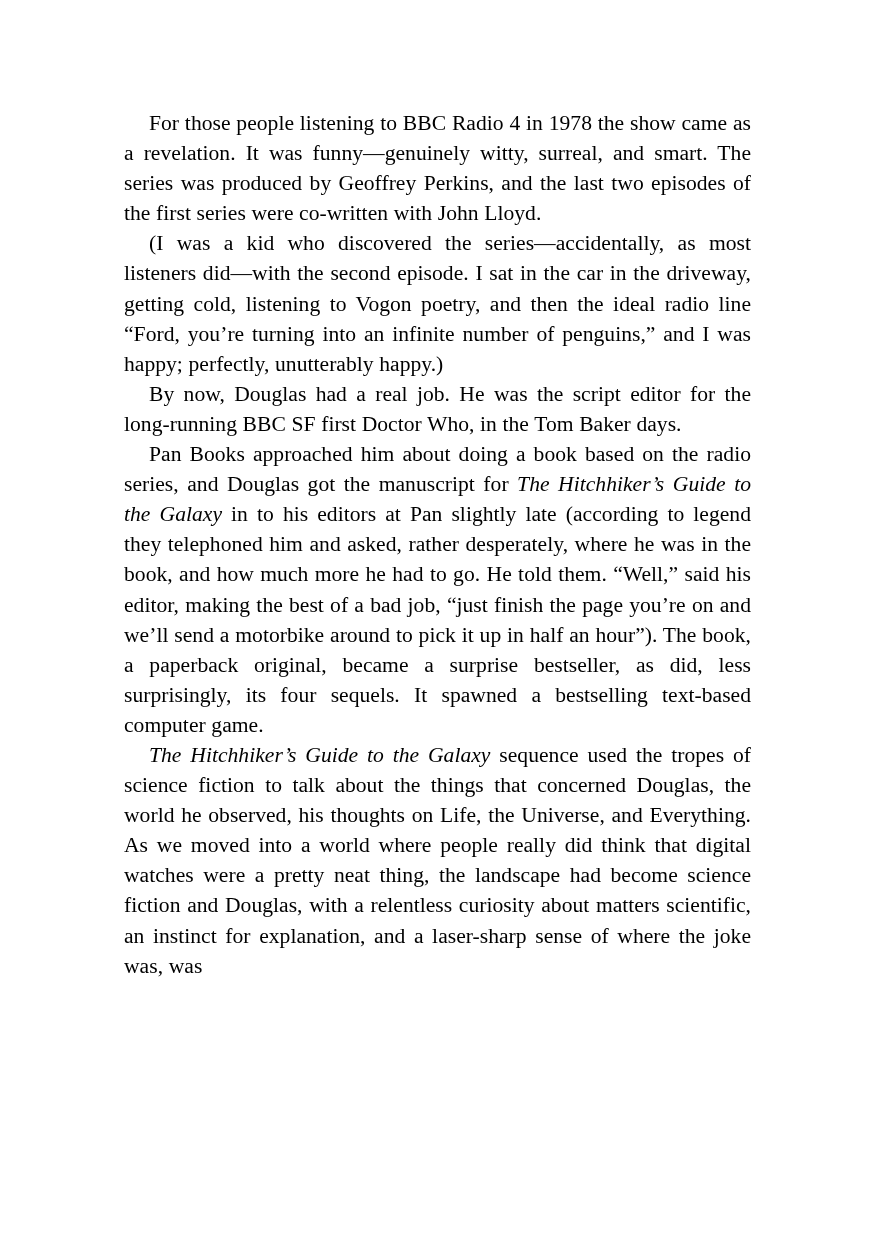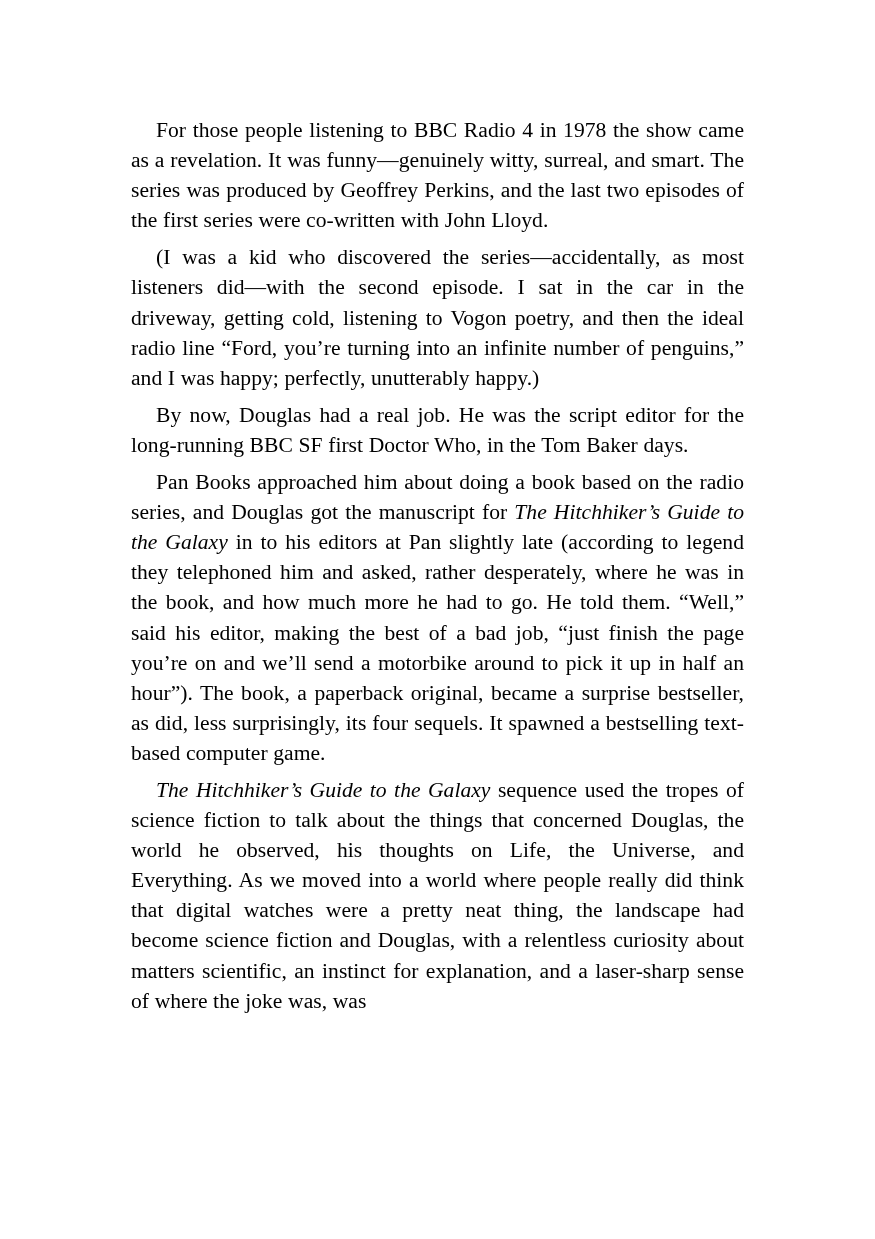--- a/index.html
+++ b/index.html
@@ -27,21 +27,21 @@
   }
 
   .text-block {
     position: absolute;
     left: 124px;
     top: 108px;
     width: 627px;
   }
 
   .para {
-    margin: 7px;
+    margin: 0;
     text-align: justify;
     text-justify: inter-word;
     text-indent: 25px;
     font-size: 21.6px;
     line-height: 30.1px;
     letter-spacing: 0.02px;
     word-spacing: 0.2px;
     -webkit-font-smoothing: antialiased;
   }
 

